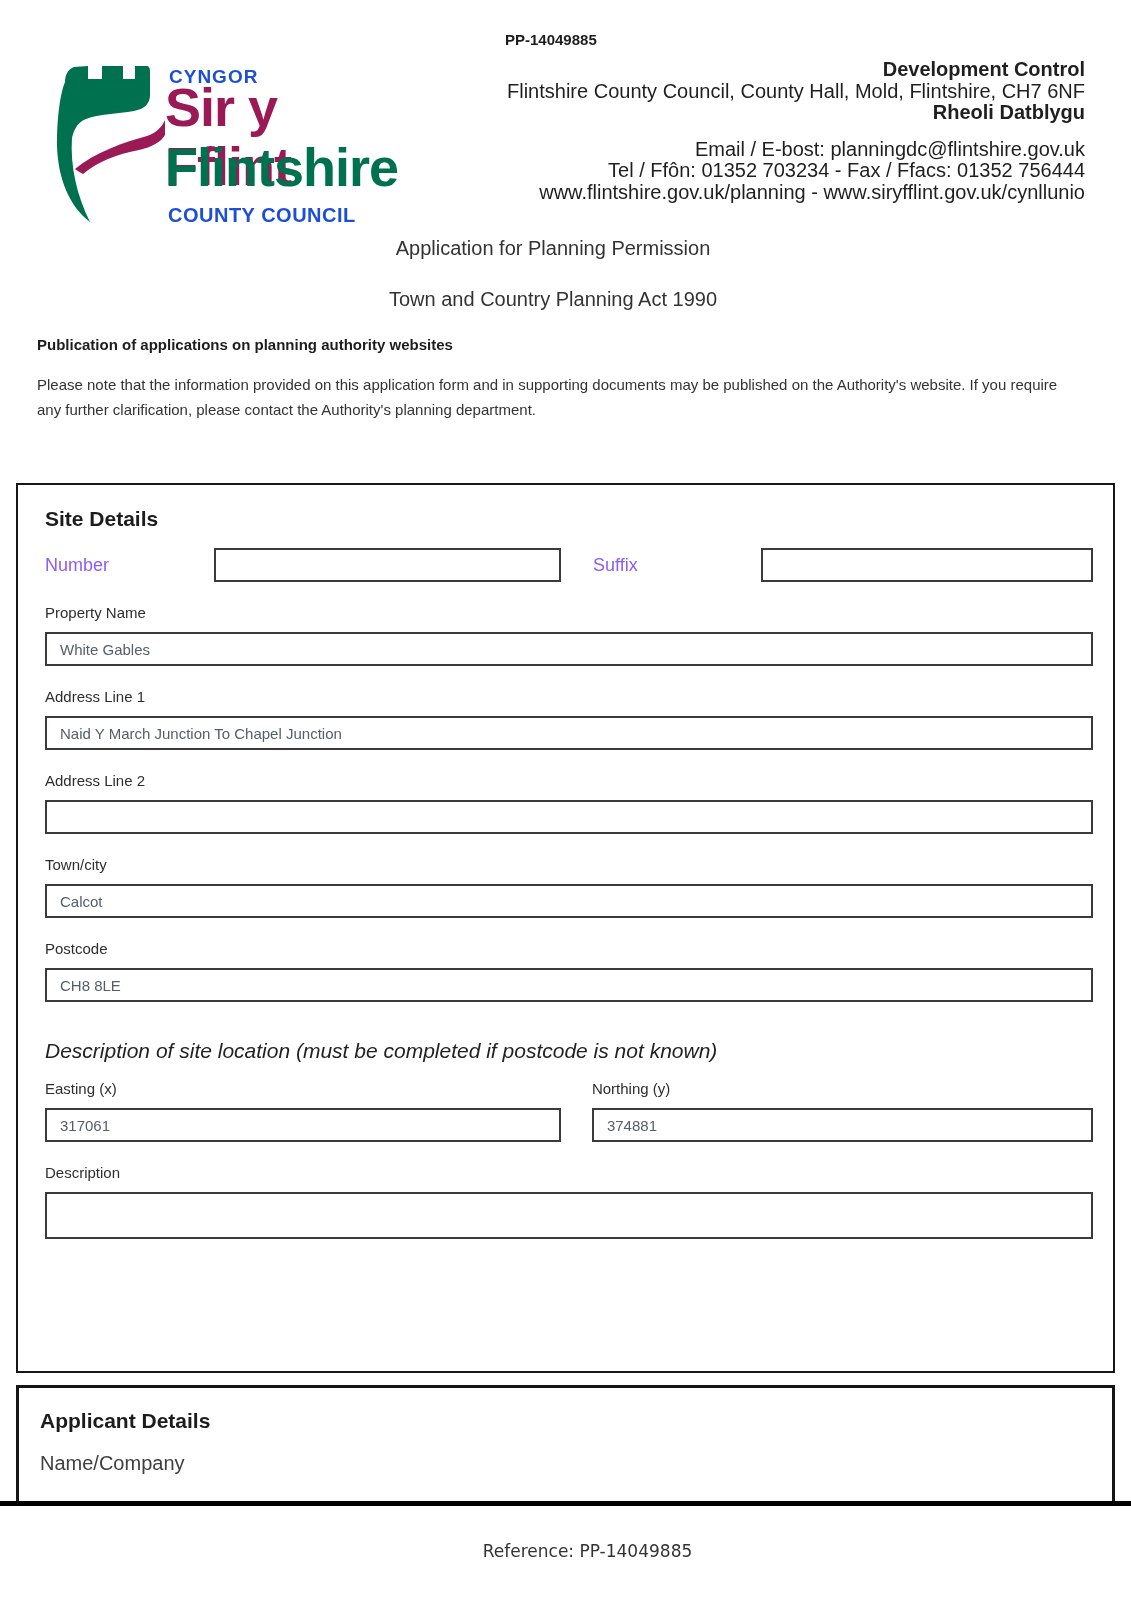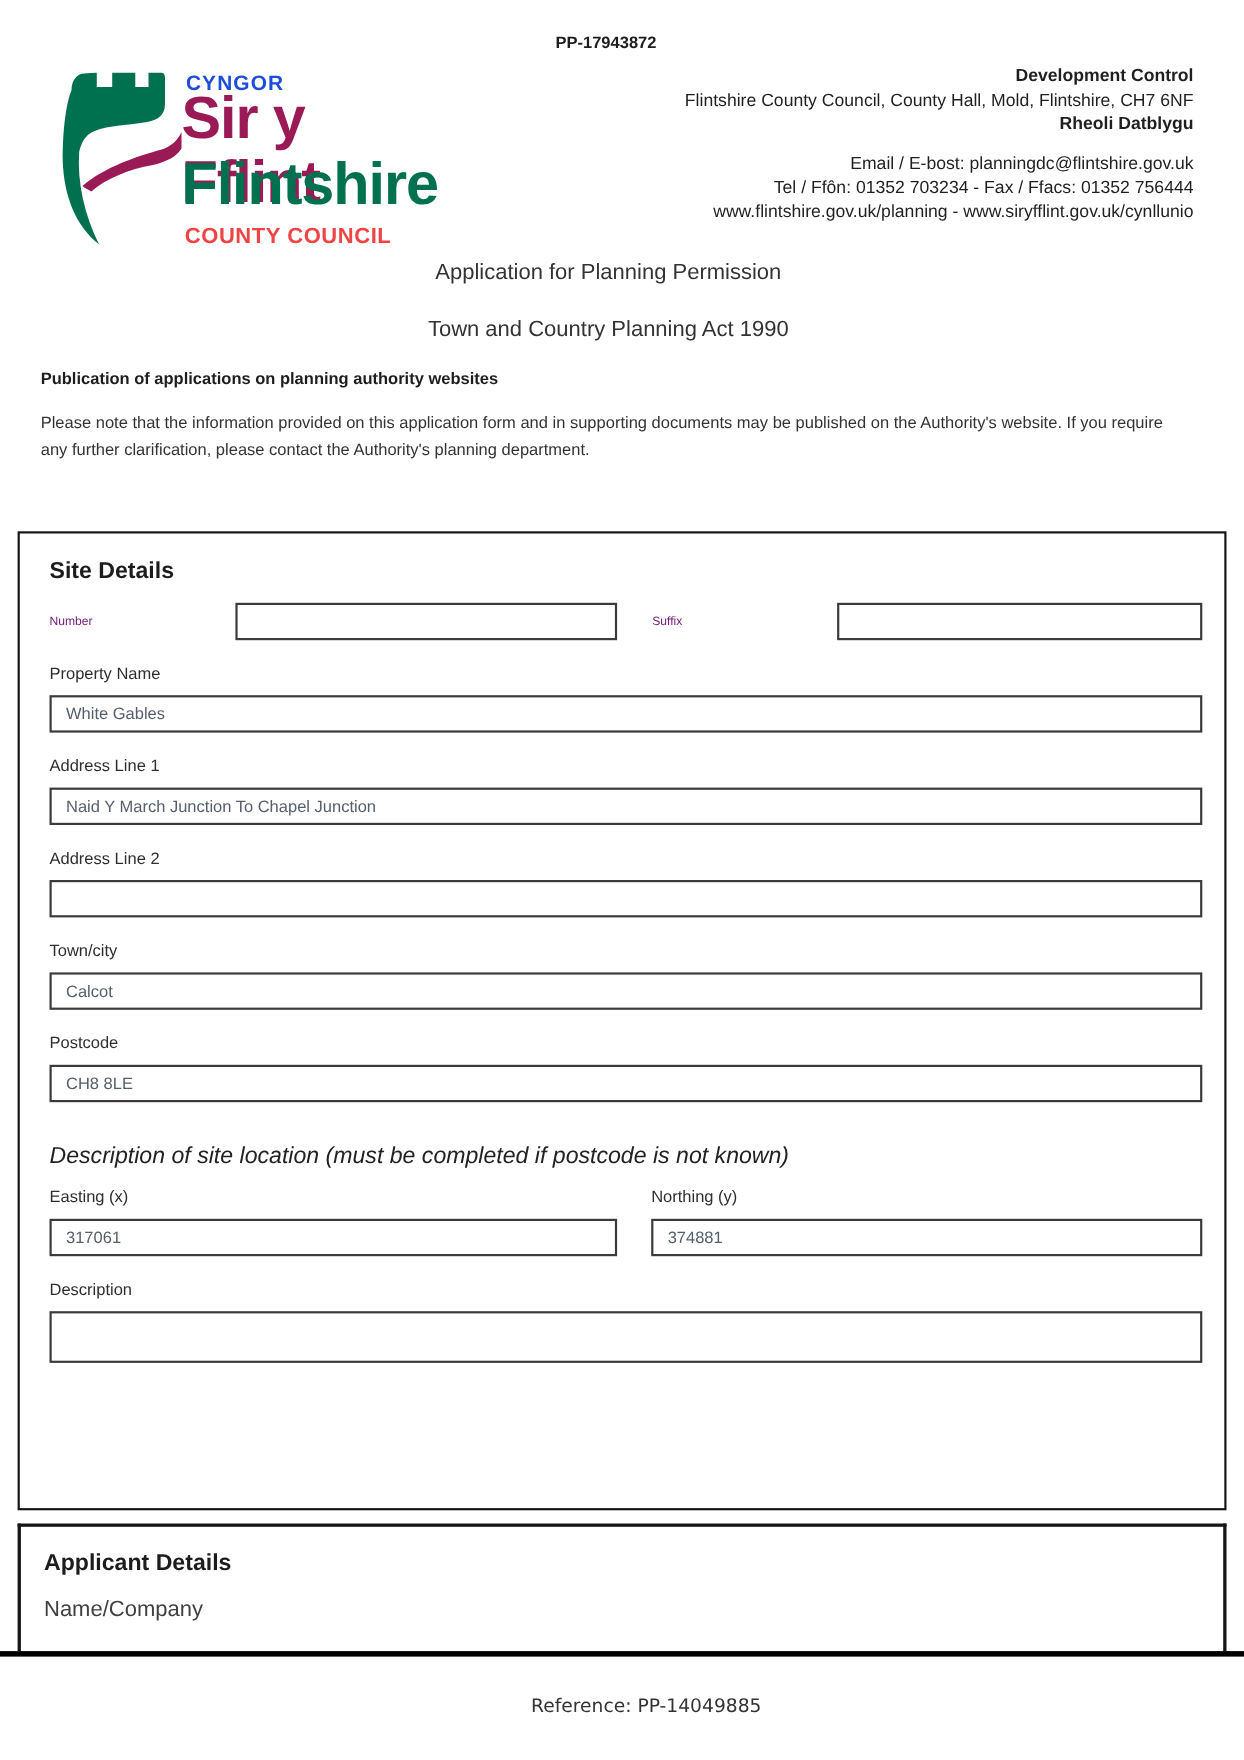--- a/index.html
+++ b/index.html
@@ -22,21 +22,21 @@
   }
   .logo { position: absolute; left: 55px; top: 64px; width: 350px; height: 162px; }
   .logo-mark { position: absolute; left: 0; top: 2px; }
   .logo-cyngor   { position: absolute; left: 114px; top: 2px;   font-size: 19px; font-weight: bold; letter-spacing: 1px; }
   .logo-cy       { position: absolute; left: 110px; top: 14px;  font-size: 54px; font-weight: bold; letter-spacing: -1px; line-height: 1.1; }
   .logo-en       { position: absolute; left: 110px; top: 74px;  font-size: 54px; font-weight: bold; letter-spacing: -1px; line-height: 1.1; }
   .logo-cc       { position: absolute; left: 113px; top: 140px; font-size: 20px; font-weight: bold; letter-spacing: 0.5px; }
 
   .contact {
     position: absolute; right: 46px; top: 59px;
-    text-align: right; font-size: 16px; line-height: 21.5px; color: #1f1f1f;
+    text-align: right; font-size: 20px; line-height: 21.5px; color: #1f1f1f;
   }
   .contact .group2 { margin-top: 15px; }
   .contact .bold { font-weight: bold; }
 
   
   .title-main, .title-act {
     position: absolute; left: 0; width: 1106px; text-align: center;
     font-size: 20px; font-weight: 400; color: #333;
   }
   .title-main { top: 237px; }
@@ -74,21 +74,21 @@
   .field-label { display: block; margin-top: 22px; font-size: 15px; color: #2e2e2e; line-height: 17px; }
   .field-input {
     display: block; margin-top: 11px; width: 100%; height: 34px;
     border: 2px solid #3b3b3b; border-radius: 0; background: #fff;
     padding: 0 13px; font-family: "Liberation Sans", sans-serif;
     font-size: 15px; color: #555e6b; outline: none;
   }
   .field-input.tall { height: 47px; }
 
   .inline-row { margin-top: 17px; display: flex; align-items: center; }
-  .inline-row .inline-label { width: 170px; font-size: 11px; color: #701a75; }
+  .inline-row .inline-label { width: 170px; font-size: 18px; color: #8b5cf6; }
   .inline-row .inline-label.second { width: 169px; margin-left: 32px; }
   .inline-row .inline-input {
     height: 34px; border: 2px solid #3b3b3b; background: #fff; border-radius: 0;
     padding: 0 13px; font-family: "Liberation Sans", sans-serif;
     font-size: 15px; color: #555e6b; outline: none;
   }
   .inline-row .w350 { width: 350px; }
   .inline-row .w335 { width: 335px; }
 
   .location-subheading { margin-top: 36px; font-size: 21px; font-weight: 400; color: #222; line-height: 25px; font-style: italic; }
@@ -105,21 +105,21 @@
   .footer-ref {
     position: absolute; left: 0; top: 1541px; width: 1131px; text-align: center;
     font-family: "DejaVu Sans", sans-serif; font-size: 17px; color: #333; padding-left: 44px;
   }
 </style>
 </head>
 <body>
 
 <div class="page">
 
-  <div class="pp-top">PP-17943872</div>
+  <div class="pp-top">PP-14049885</div>
 
   <div class="logo">
     <svg class="logo-mark" width="115" height="158" viewBox="0 0 115 158" aria-hidden="true">
       <path fill="#00714E" d="M 10,16
         C 10,9 13,3 19,1
         L 33,0 L 33,13
         L 47,13 L 47,0
         L 68,0 L 68,13
         L 80,13 L 80,0
         L 91,0
@@ -135,21 +135,21 @@
         C 40,86 70,76 92,70
         C 101,67 107,61 110,54
         L 110,69
         C 106,76 97,81 84,84
         C 62,88 42,96 28,108
         C 25,106 22,105 20,103 Z"></path>
     </svg>
     <div class="logo-cyngor" style="color:#1d4ed8">CYNGOR</div>
     <div class="logo-cy" style="color:#9A1A56">Sir y Fflint</div>
     <div class="logo-en" style="color:#00714E">Flintshire</div>
-    <div class="logo-cc" style="color:#ef4444">COUNTY COUNCIL</div>
+    <div class="logo-cc" style="color:#1d4ed8">COUNTY COUNCIL</div>
   </div>
 
   <div class="contact">
     <div class="group1">
       <div class="bold">Development Control</div>
       <div>Flintshire County Council, County Hall, Mold, Flintshire, CH7 6NF</div>
       <div class="bold">Rheoli Datblygu</div>
     </div>
     <div class="group2">
       <div>Email / E-bost: planningdc@flintshire.gov.uk</div>

